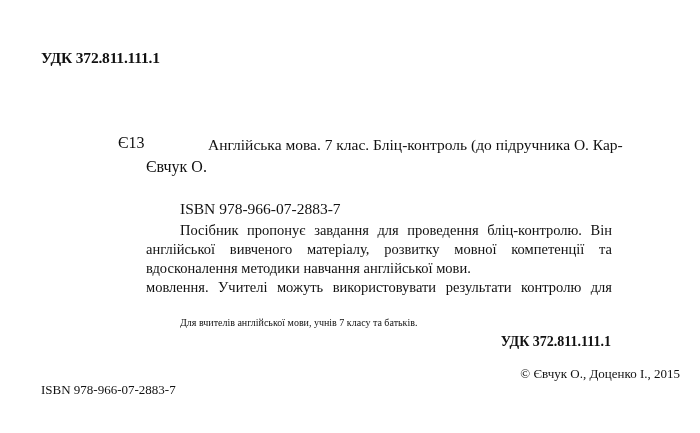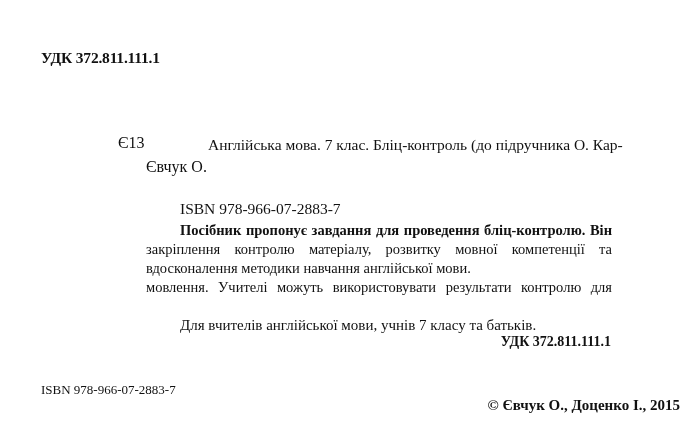--- a/index.html
+++ b/index.html
@@ -12,44 +12,44 @@
     .udk-top { left: 41px; top: 49px; font-size: 15.5px; font-weight: bold; letter-spacing: -0.2px; }
     .author { left: 146px; top: 122px; font-size: 16px; font-weight: normal; margin-top: 36px; }
     .index { left: 118px; top: 134px; font-size: 16px; }
     .biblio { left: 146px; top: 134px; width: 466px; font-size: 15.5px; line-height: 22px; margin-left: 28px; }
     .biblio .line { display: block; white-space: nowrap; }
     .biblio .indent { padding-left: 34px; }
     .isbn-mid { left: 180px; top: 200px; font-size: 15.5px; }
     .annot { left: 146px; top: 221px; width: 466px; font-size: 14.5px; line-height: 19px; }
     .annot .line { display: block; white-space: nowrap; text-align: justify; text-align-last: justify; }
     .annot .line.last { text-align-last: left; }
-    .annot .indent { padding-left: 34px; font-weight: bold; }
-    .audience { left: 180px; top: 317px; font-size: 15px; text-align: center; }
+    .annot .indent { padding-left: 34px; }
+    .audience { left: 180px; top: 317px; font-size: 10px; text-align: center; }
     .udk-bottom { right: 89px; top: 334px; font-size: 14px; font-weight: bold; }
     .isbn-bottom { left: 41px; top: 382px; font-size: 13px; }
-    .copyright { right: 20px; top: 397px; font-size: 15px; font-weight: bold; }
+    .copyright { right: 20px; top: 366px; font-size: 13px; }
   </style>
 </head>
 <body>
 
 <div class="abs udk-top">УДК 372.811.111.1</div>
 
 <div class="abs author">Євчук О.</div>
 
 <div class="abs index">Є13</div>
 
 <div class="abs biblio">
   <span class="line indent">Англійська мова. 7 клас. Бліц-контроль (до підручника О. Кар-</span>
 </div>
 
 <div class="abs isbn-mid">ISBN 978-966-07-2883-7</div>
 
 <div class="abs annot">
   <span class="line indent">Посібник пропонує завдання для проведення бліц-контролю. Він</span>
-  <span class="line">закріплення контролю матеріалу, розвитку мовної компетенції та</span>
+  <span class="line">англійської вивченого матеріалу, розвитку мовної компетенції та</span>
   <span class="line last">вдосконалення методики навчання англійської мови.</span>
   <span class="line">мовлення. Учителі можуть використовувати результати контролю для</span>
 </div>
 
 <div class="abs audience">Для вчителів англійської мови, учнів 7 класу та батьків.</div>
 
 <div class="abs udk-bottom">УДК 372.811.111.1</div>
 
 <div class="abs isbn-bottom">ISBN 978-966-07-2883-7</div>
 

